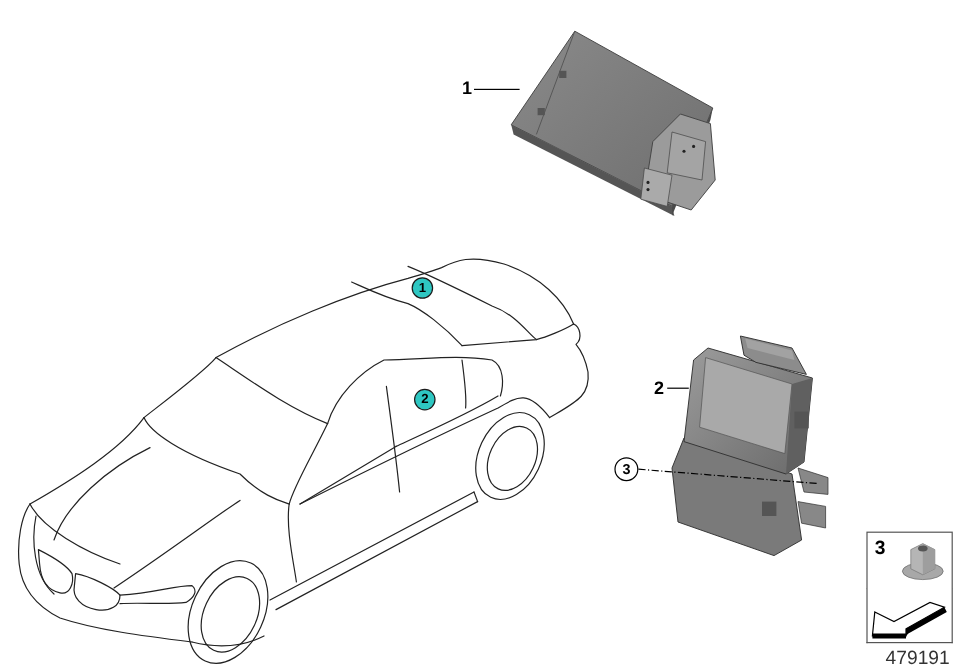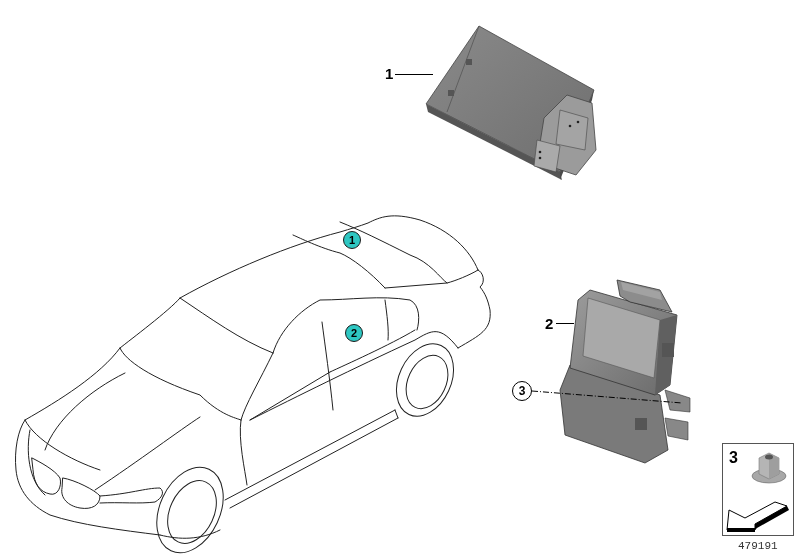--- a/index.html
+++ b/index.html
@@ -3,21 +3,21 @@
 <meta charset="utf-8">
 <style>
   html,body{margin:0;padding:0;background:#ffffff;}
   body{width:800px;height:560px;position:relative;overflow:hidden;font-family:"Liberation Sans",sans-serif;}
   svg{position:absolute;left:0;top:0;}
   .callout{position:absolute;font-weight:bold;font-size:15px;color:#000;line-height:1;}
   .leader{position:absolute;height:1px;background:#000;}
   .circ{position:absolute;border:1.5px solid #000;border-radius:50%;background:#fff;font-weight:bold;font-size:12px;display:flex;align-items:center;justify-content:center;box-sizing:border-box;}
   .marker{position:absolute;width:18px;height:18px;border-radius:50%;border:1.2px solid #1a1a1a;box-sizing:border-box;display:flex;align-items:center;justify-content:center;font-size:11px;font-weight:bold;color:#000;}
   .box{position:absolute;border:1px solid #555;box-sizing:border-box;background:#fff;}
-  .imgnum{position:absolute;font-size:11px;color:#333;font-family:Liberation Mono, monospace;}
+  .imgnum{position:absolute;font-size:16px;color:#333;}
 </style>
 </head>
 <body>
 
 <svg width="800" height="560" viewBox="0 0 800 560">
   <g fill="none" stroke="#222" stroke-width="1" stroke-linejoin="round" stroke-linecap="round">
 
     <path d="M180 298 C230 270,290 245,340 232 C350 229,360 226,368 223 C380 217,392 212,420 220 C450 230,470 250,478 270"></path>
 
     <path d="M293 235 C300 238,320 248,340 253 C352 258,370 272,385 288"></path>

